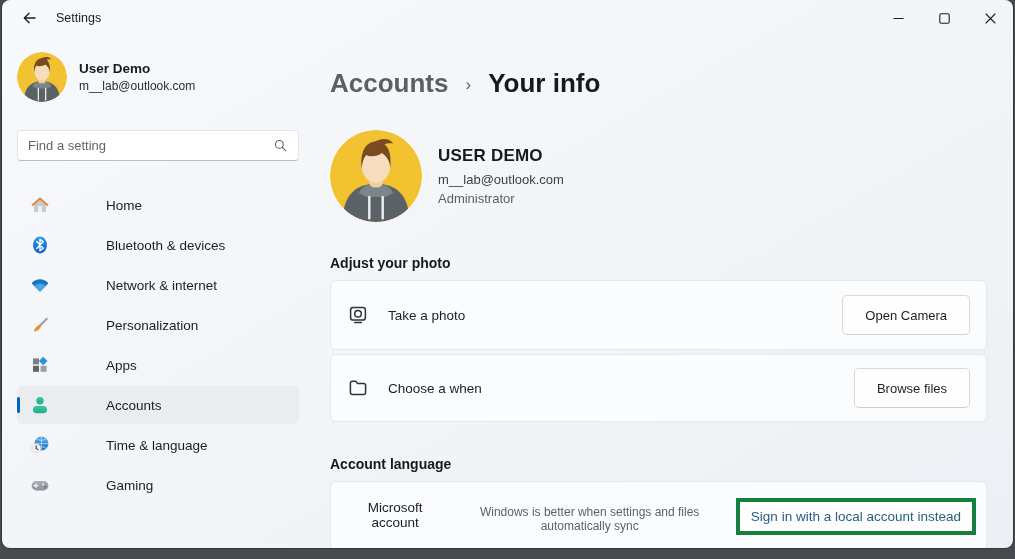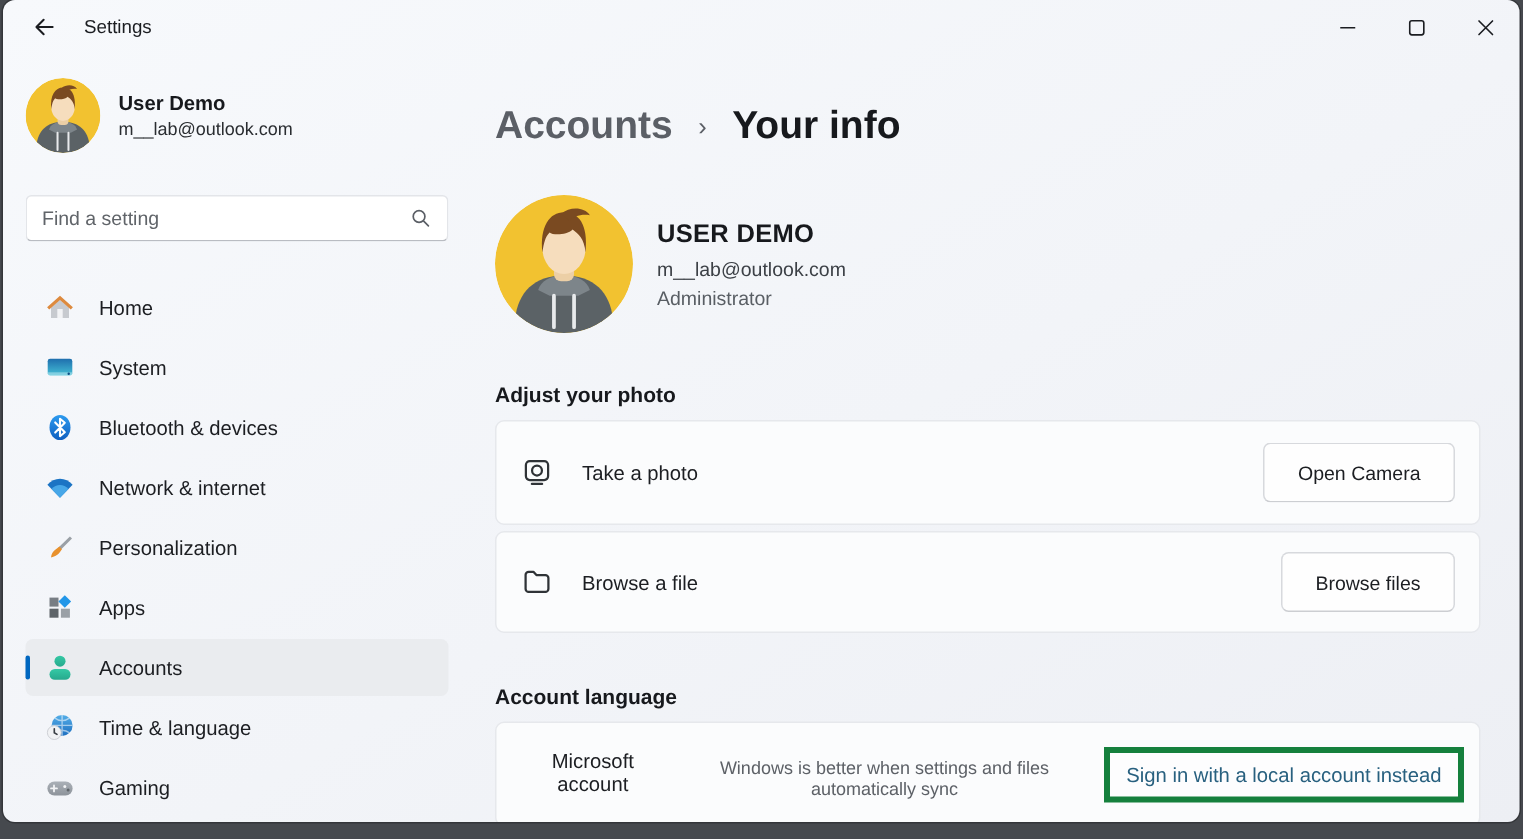--- a/index.html
+++ b/index.html
@@ -41,21 +41,21 @@
   }
   .search-box input {
     flex:1; border:none; outline:none; font-size:13px; color:#1b1d21;
     font-family:inherit; background:transparent;
   }
   .search-box input::placeholder { color:#606469; opacity:1; }
   
   .nav { margin-top:25px; }
   .nav-item {
     height:38px; margin-bottom:2px; display:flex; align-items:center;
-    border-radius:5px; padding:0 12px; cursor:pointer; position:relative;
+    border-radius:5px; padding:0 12px; cursor:pointer; position:relative;gap:40px;
   }
   .nav-item .nav-icon { width:21px; height:21px; display:flex; align-items:center; justify-content:center; flex:0 0 21px; }
   .nav-item .nav-label { font-size:13.5px; color:#1c1e22; margin-left:16px; white-space:nowrap; }
   .nav-item.selected { background:#eaecef; }
   .nav-item .accent-bar {
     display:none; position:absolute; left:0; top:50%; transform:translateY(-50%);
     width:3px; height:16px; border-radius:2px; background:#0067c0;
   }
   .nav-item.selected .accent-bar { display:block; }
   
@@ -179,37 +179,20 @@
           <span class="nav-icon">
             <svg width="20" height="20" viewBox="0 0 20 20">
               <path d="M4,10 L10,4.8 L16,10 V17 H4 Z" fill="#c7cacf"></path>
               <path d="M10,2.2 L18.6,9.8 L17.2,11.3 L10,5 L2.8,11.3 L1.4,9.8 Z" fill="#dd8a3e"></path>
               <rect x="8.2" y="11" width="3.6" height="6" fill="#f2f3f5"></rect>
             </svg>
           </span>
           <span class="nav-label">Home</span>
         </div>
 
-        <div class="nav-item">
-
-          <span class="nav-icon">
-            <svg width="20" height="20" viewBox="0 0 20 20">
-              <defs>
-                  <linearGradient id="sysg" x1="0" y1="0" x2="0" y2="1">
-                <stop offset="0" stop-color="#1f6fae"></stop>
-                    <stop offset="1" stop-color="#45c0d6"></stop>
-                  </linearGradient>
-                </defs>
-              <rect x="1.8" y="4.2" width="16.4" height="11.2" rx="1.6" fill="url(#sysg)"></rect>
-              <rect x="1.8" y="13.2" width="16.4" height="2.2" fill="rgba(255,255,255,0.35)"></rect>
-              <circle cx="15.8" cy="14.2" r="0.8" fill="#0d4f86"></circle>
-            </svg>
-          </span>
-          <span class="nav-label">System</span>
-        </div>
 
         <div class="nav-item">
 
           <span class="nav-icon">
             <svg width="20" height="20" viewBox="0 0 20 20">
               <defs>
                   <linearGradient id="btg" x1="0" y1="0" x2="0" y2="1">
                 <stop offset="0" stop-color="#2d9bef"></stop>
                     <stop offset="1" stop-color="#0f5fc0"></stop>
                   </linearGradient>
@@ -348,21 +331,21 @@
         <span class="row-label">Take a photo</span>
         <button class="row-btn">Open Camera</button>
       </div>
 
       <div class="card card-2">
         <span class="row-icon">
           <svg width="22" height="22" viewBox="0 0 22 22">
             <path d="M3.4,6.2 C3.4,5.1 4.3,4.2 5.4,4.2 H8.6 L10.6,6.4 H16.6 C17.7,6.4 18.6,7.3 18.6,8.4 V15.6 C18.6,16.7 17.7,17.6 16.6,17.6 H5.4 C4.3,17.6 3.4,16.7 3.4,15.6 Z" stroke="#2f3337" stroke-width="1.5" fill="none" stroke-linejoin="round"></path>
           </svg>
         </span>
-        <span class="row-label">Browse a file</span>
+        <span class="row-label">Choose a when</span>
         <button class="row-btn">Browse files</button>
       </div>
 
       <div class="section-heading sh-account">Account language</div>
 
       <div class="card card-3">
         <div class="ms-texts">
           <div class="ms-title">Microsoft account</div>
           <div class="ms-desc">Windows is better when settings and files automatically sync</div>
         </div>

